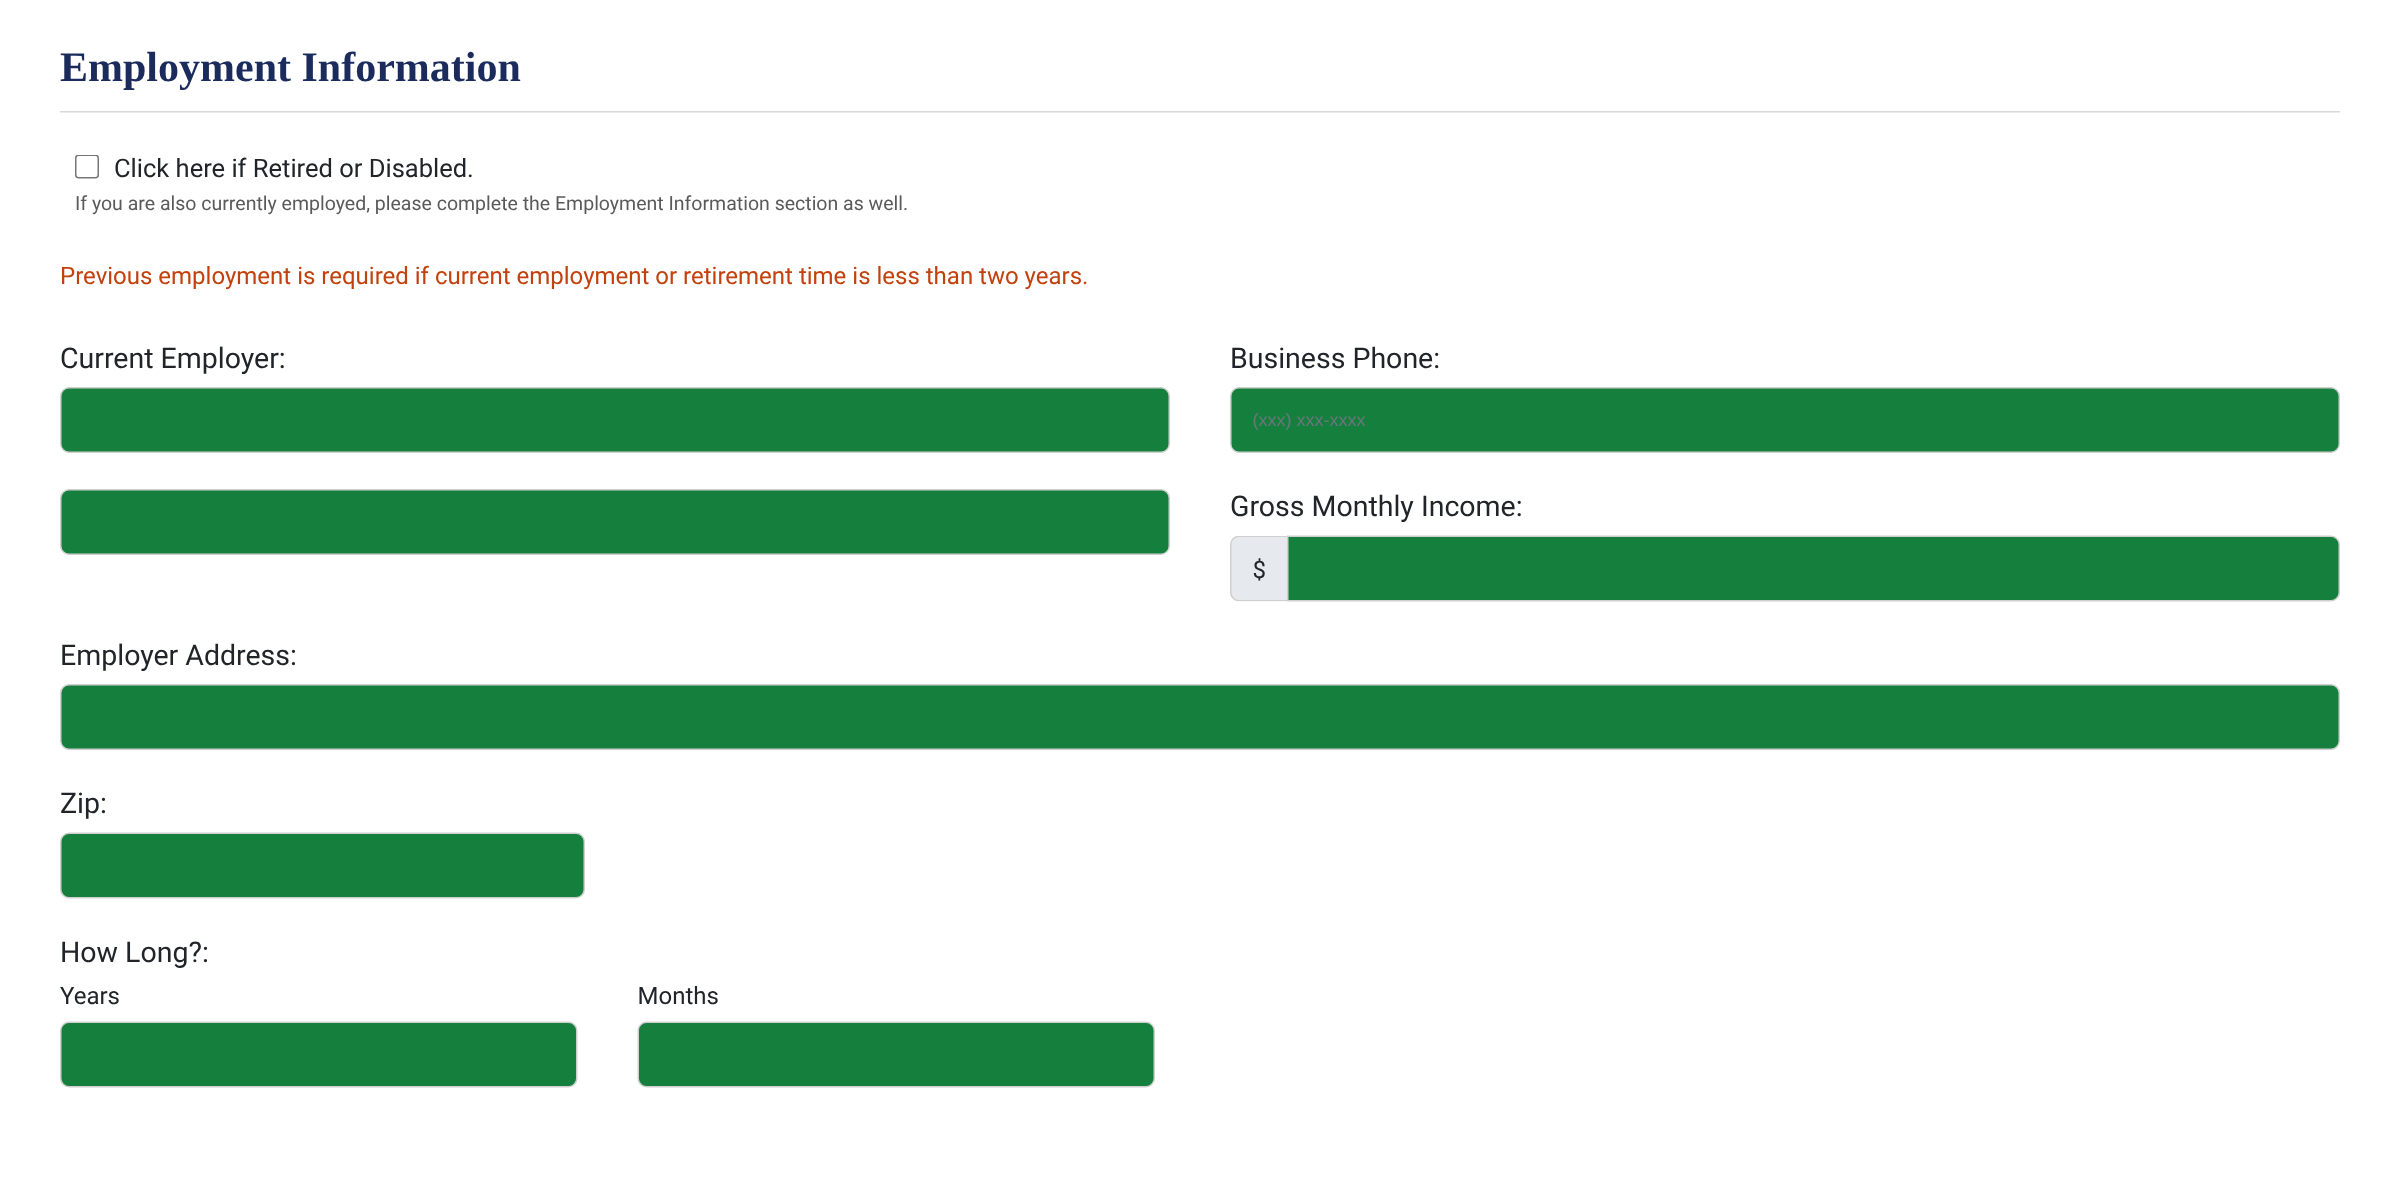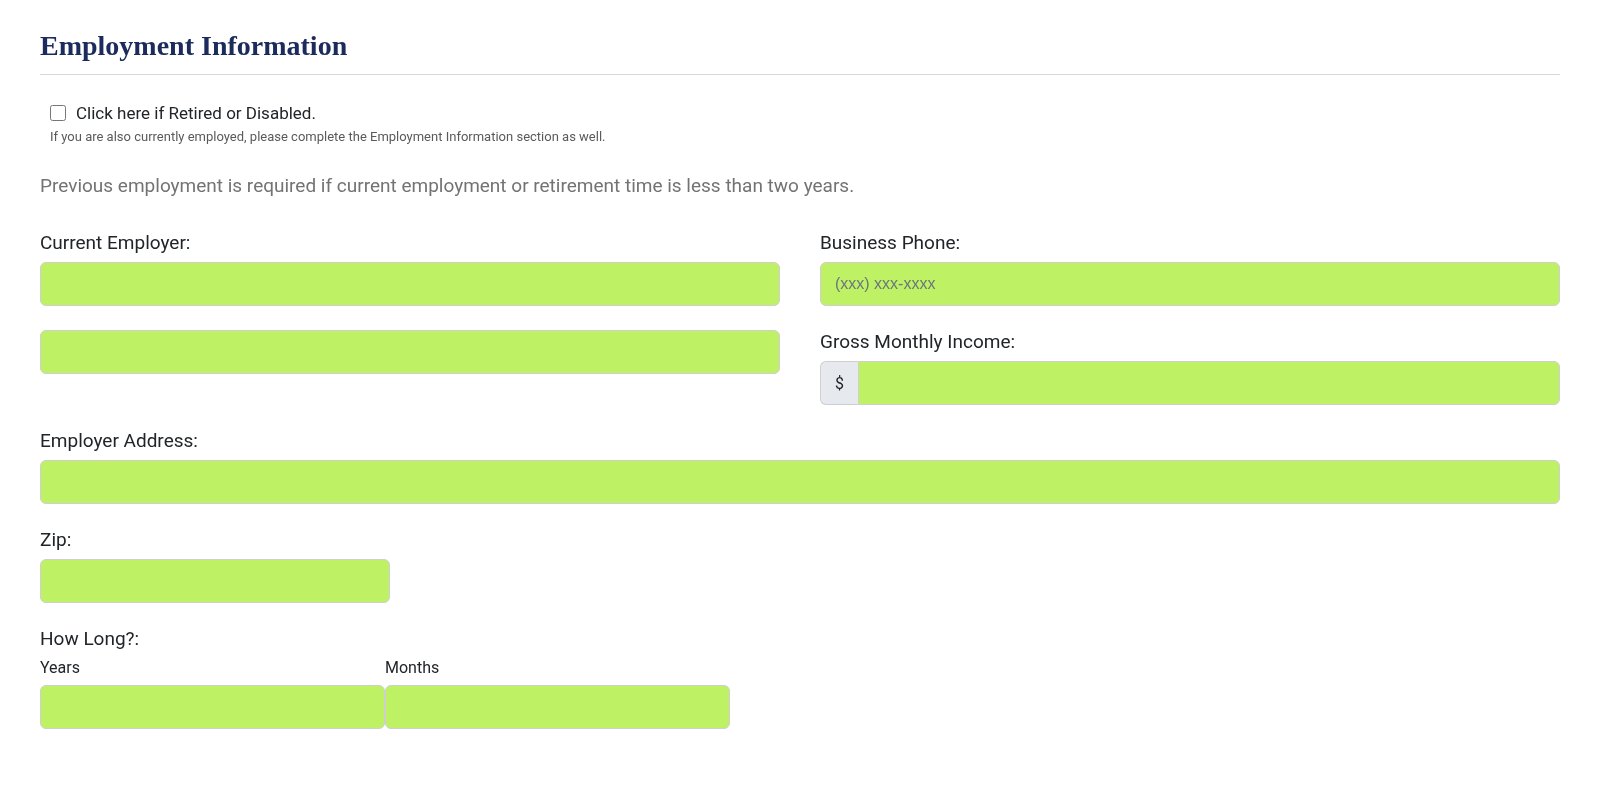--- a/index.html
+++ b/index.html
@@ -20,43 +20,42 @@
       color: #1a2b5c;
       margin-bottom: 12px;
     }
     .divider {
       border: none;
       border-top: 1px solid #d8d8d8;
       margin-bottom: 28px;
     }
     .checkbox-row {
       display: flex;
-      align-items: center;
       gap: 10px;
       margin-left: 10px;
       margin-bottom: 6px;
     }
     .checkbox-row input[type="checkbox"] {
       width: 16px;
       height: 16px;
       cursor: pointer;
     }
     .checkbox-label {
       font-size: 17px;
       color: #212529;
     }
     .helper-text {
       font-size: 13px;
       color: #5a5a5a;
       margin-left: 10px;
       margin-bottom: 30px;
     }
     .instruction-text {
-      font-size: 19px;
-      color: #737373;
+      font-size: 16px;
+      color: #c2410c;
       margin-bottom: 34px;
     }
     .form-grid {
       display: flex;
       flex-direction: column;
       gap: 24px;
     }
     .form-row {
       display: flex;
       gap: 40px;
@@ -78,25 +77,25 @@
       margin-bottom: 8px;
     }
     .form-sublabel {
       font-size: 16px;
       color: #212529;
       margin-bottom: 8px;
     }
     .form-input {
       width: 100%;
       height: 44px;
-      background: #bef264;
+      background: #15803d;
       border: 1px solid #cfcfcf;
       border-radius: 6px;
       padding: 0 14px;
-      font-size: 16px;
+      font-size: 12px;
       color: #212529;
     }
     .form-input::placeholder {
       color: #6c757d;
     }
     .form-select {
       width: 100%;
       height: 44px;
       background: #ececec;
       border: 1px solid #cfcfcf;
@@ -137,20 +136,21 @@
       border-right: none;
       border-radius: 6px 0 0 6px;
       font-size: 16px;
       color: #212529;
     }
     .input-group .form-input {
       border-radius: 0 6px 6px 0;
     }
     .duration-row {
       display: flex;
+      gap: 40px;
     }
     .duration-col {
       flex: 0 0 345px;
       display: flex;
       flex-direction: column;
     }
   </style>
 </head>
 <body>
 

